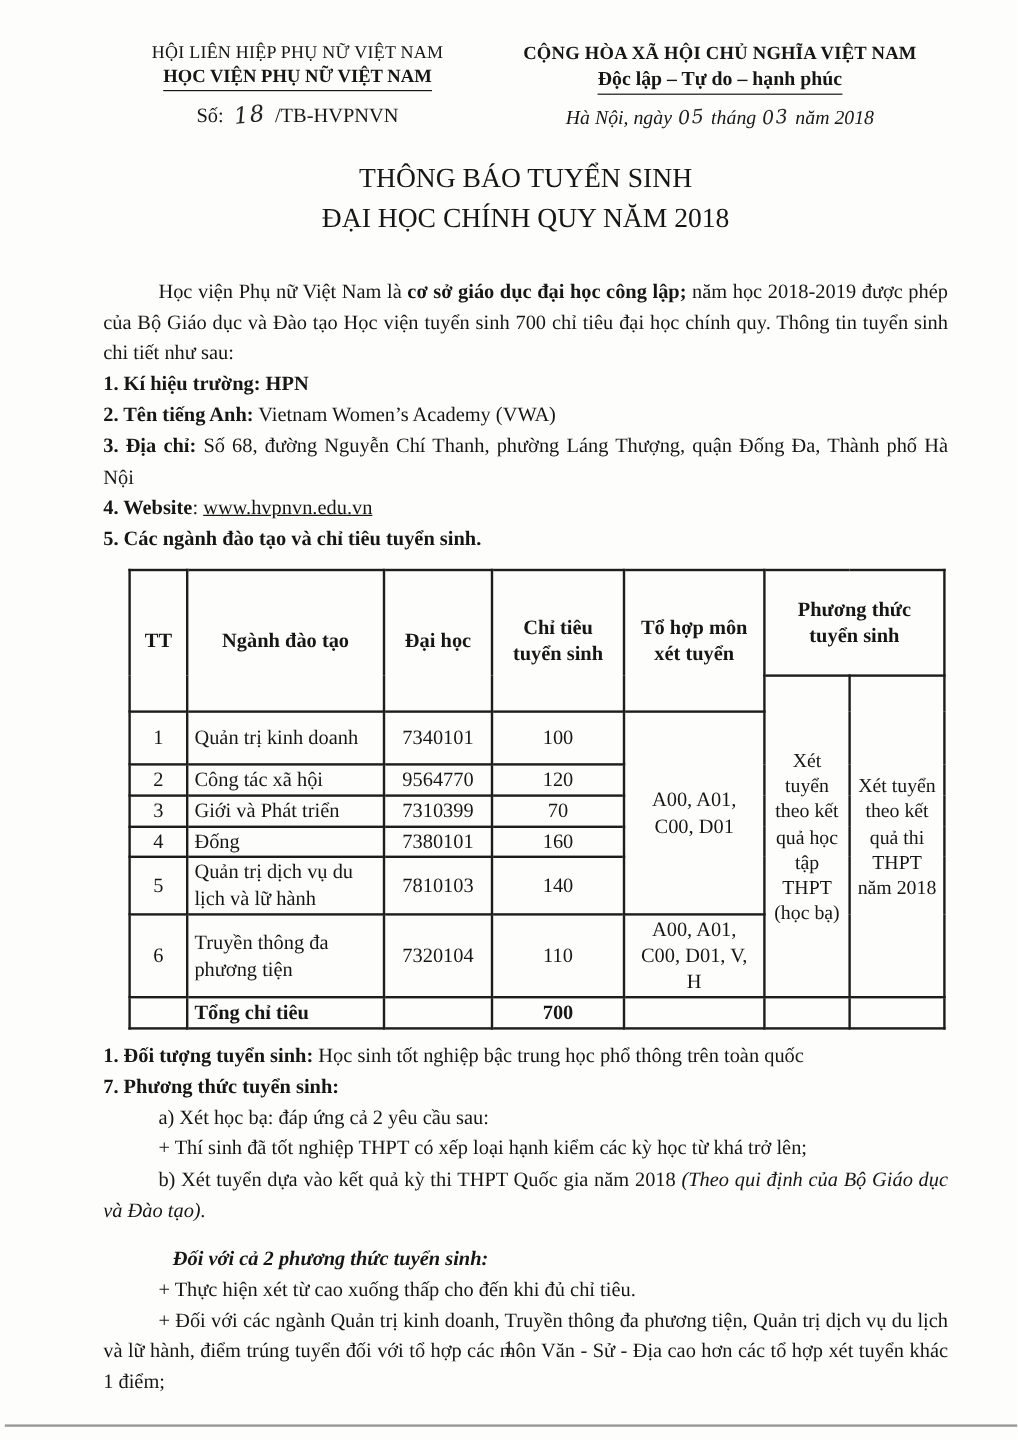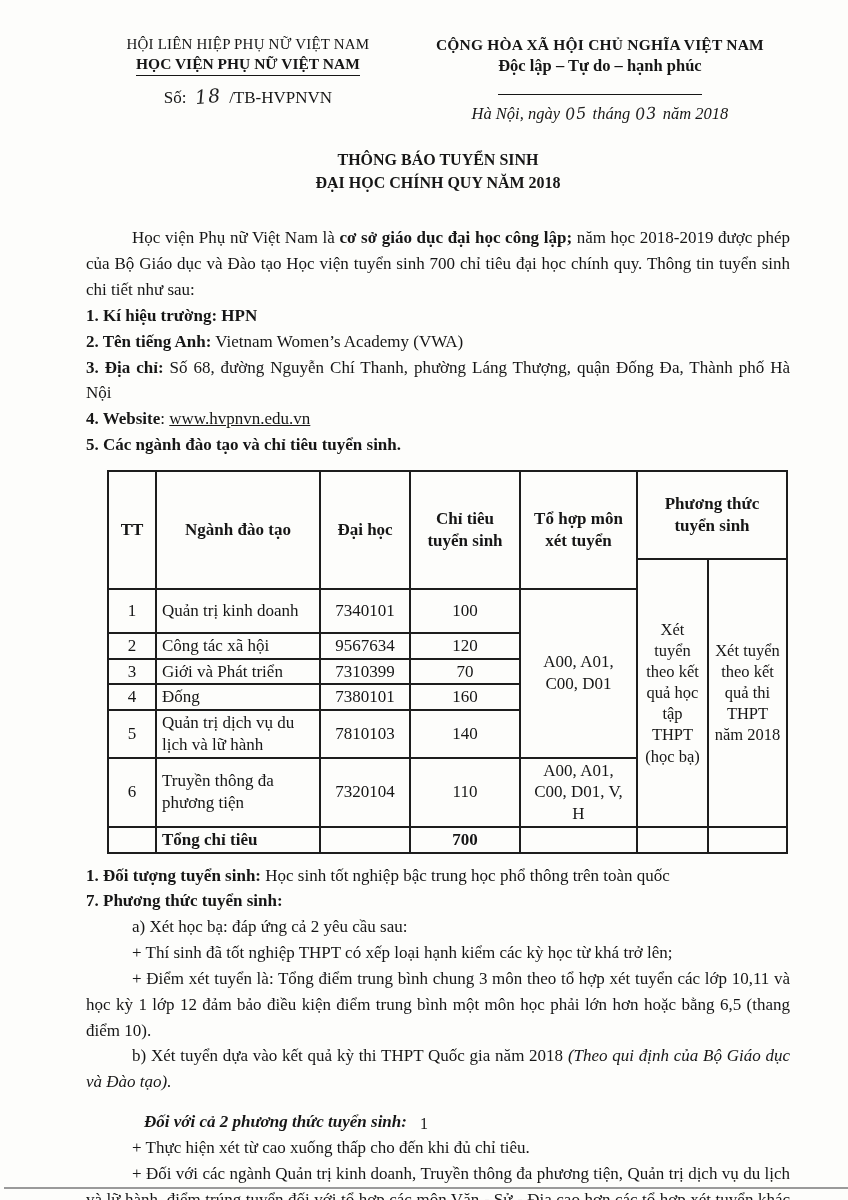--- a/index.html
+++ b/index.html
@@ -17,32 +17,32 @@
   
   .hdr{display:flex;align-items:flex-start;}
   .hdr-left{width:46%;text-align:center;}
   .hdr-right{flex:1;text-align:center;}
   .org-line{font-size:15px;letter-spacing:.2px;}
   .academy-line{font-size:15.5px;font-weight:bold;margin-top:2px;}
   .academy-line span{display:inline-block;border-bottom:1.5px solid #161616;padding-bottom:2px;}
   .doc-no{margin-top:9px;font-size:17px;}
   .country-line{font-size:15.5px;font-weight:bold;letter-spacing:.2px;}
   .slogan-line{font-size:16.5px;font-weight:bold;margin-top:2px;}
-  .slogan-line span{display:inline-block;border-bottom:1.5px solid #161616;padding-bottom:18px;}
+  .slogan-line span{display:inline-block;border-bottom:1.5px solid #161616;padding-bottom:2px;}
   .place-date{margin-top:9px;font-size:16.5px;font-style:italic;}
   .hand{
     font-family:"DejaVu Serif", serif;
     font-style:italic;font-size:19px;letter-spacing:1px;
     display:inline-block;transform:rotate(-6deg);
     padding:0 4px;color:#222;
   }
   .hand-sm{font-size:16px;transform:rotate(-4deg);padding:0 1px;}
 
   
-  .title{margin-top:24px;text-align:center;font-size:16px;font-weight:bold;line-height:1.45;}
+  .title{margin-top:24px;text-align:center;font-size:23px;font-weight:normal;line-height:1.45;}
 
   
   .para{font-size:17px;line-height:1.52;text-align:justify;margin:0;}
   .intro{margin-top:31px;text-indent:46px;}
   .b{font-weight:bold;}
   .it{font-style:italic;}
   .link{text-decoration:underline;}
   .ind{text-indent:46px;}
   .ind-big{padding-left:58px;}
   .gap-top{margin-top:14px;}
@@ -148,21 +148,21 @@
         <tr class="r1">
           <td class="c">1</td>
           <td class="l">Quản trị kinh doanh</td>
           <td class="c">7340101</td>
           <td class="c top">100</td>
           <td class="c" rowspan="5">A00, A01, C00, D01</td>
         </tr>
         <tr class="r2">
           <td class="c">2</td>
           <td class="l">Công tác xã hội</td>
-          <td class="c">9567634</td>
+          <td class="c">9564770</td>
           <td class="c">120</td>
         </tr>
         <tr class="r3">
           <td class="c">3</td>
           <td class="l">Giới và Phát triển</td>
           <td class="c">7310399</td>
           <td class="c">70</td>
         </tr>
         <tr class="r4">
           <td class="c">4</td>
@@ -192,21 +192,20 @@
           <td></td>
           <td></td>
         </tr>
       </tbody>
     </table>
 
     <p class="para after-table"><span class="b">1. Đối tượng tuyển sinh:</span><span> Học sinh tốt nghiệp bậc trung học phổ thông trên toàn quốc</span></p>
     <p class="para"><span class="b">7. Phương thức tuyển sinh:</span></p>
     <p class="para ind">a) Xét học bạ: đáp ứng cả 2 yêu cầu sau:</p>
     <p class="para ind">+ Thí sinh đã tốt nghiệp THPT có xếp loại hạnh kiểm các kỳ học từ khá trở lên;</p>
-    <p class="para ind">+ Điểm xét tuyển là: Tổng điểm trung bình chung 3 môn theo tổ hợp xét tuyển các lớp 10,11 và học kỳ 1 lớp 12 đảm bảo điều kiện điểm trung bình một môn học phải lớn hơn hoặc bằng 6,5 (thang điểm 10).</p>
     <p class="para ind"><span>b) Xét tuyển dựa vào kết quả kỳ thi THPT Quốc gia năm 2018 </span><span class="it">(Theo qui định của Bộ Giáo dục và Đào tạo).</span></p>
     <p class="para ind-big gap-top b it">Đối với cả 2 phương thức tuyển sinh:</p>
     <p class="para ind">+ Thực hiện xét từ cao xuống thấp cho đến khi đủ chỉ tiêu.</p>
     <p class="para ind">+ Đối với các ngành Quản trị kinh doanh, Truyền thông đa phương tiện, Quản trị dịch vụ du lịch và lữ hành, điểm trúng tuyển đối với tổ hợp các môn Văn - Sử - Địa cao hơn các tổ hợp xét tuyển khác 1 điểm;</p>
 
   </div>
 
   <div class="page-number">1</div>
   <div class="bottom-edge"></div>
 </div>

